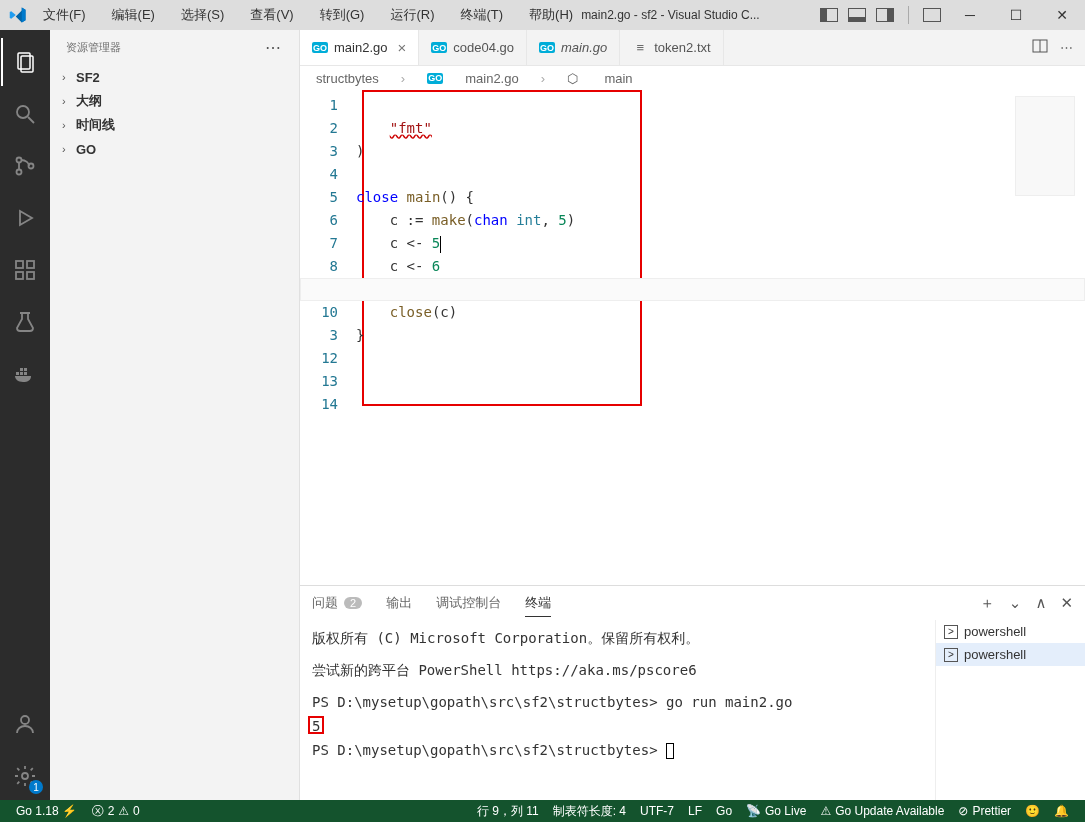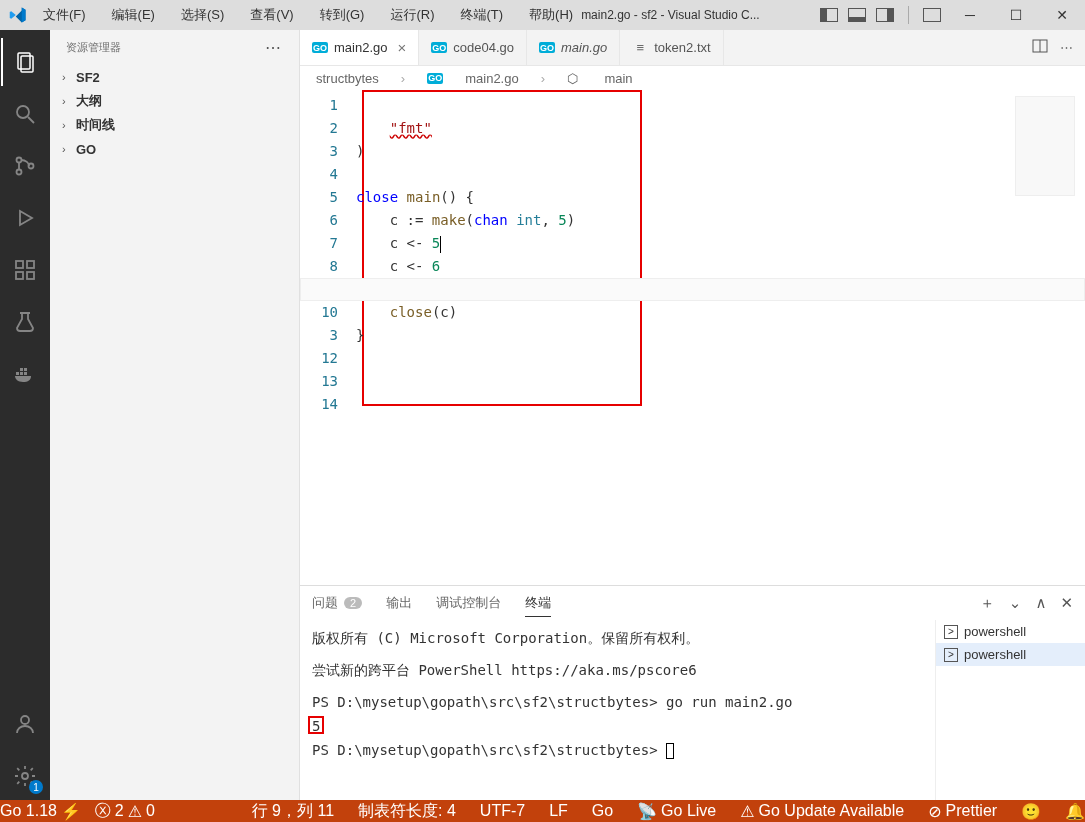--- a/index.html
+++ b/index.html
@@ -60,22 +60,22 @@
 .term-tab.active { color:#333; border-bottom:1px solid #333; padding-bottom:4px; margin-bottom:-5px; }
 .term-tab .count { background:#bbb; color:#fff; border-radius:8px; padding:0 6px; font-size:11px; }
 .term-tabs .right { margin-left:auto; display:flex; gap:14px; color:#555; font-size:15px; }
 .term-body { flex:1; display:flex; min-height:0; }
 .term-out { flex:1; padding:6px 12px; font-family:Consolas,"Microsoft YaHei",monospace; font-size:14px; line-height:24px; overflow:hidden; }
 .term-out .tcursor { display:inline-block; width:8px; height:16px; border:1px solid #000; vertical-align:middle; }
 .term-side { width:150px; border-left:1px solid #eee; font-size:13px; }
 .term-side .item { display:flex; align-items:center; gap:6px; padding:4px 8px; cursor:pointer; }
 .term-side .item.active { background:#e4eefb; }
 .term-side .sq { width:14px; height:14px; border:1px solid #555; display:flex; align-items:center; justify-content:center; font-size:10px; }
-.statusbar { height:22px; background:#c2410c; color:#fff; display:flex; align-items:center; font-size:16px; padding:0 0; gap:14px; }
-.statusbar .right { margin-left:auto; display:flex; gap:24px; align-items:center; }
+.statusbar { height:22px; background:#14532d; color:#fff; display:flex; align-items:center; font-size:12px; padding:0 16px; gap:14px; }
+.statusbar .right { margin-left:auto; display:flex; gap:14px; align-items:center; }
 .statusbar .warn { color:#fff; }
 .sb-item { display:flex; align-items:center; gap:4px; cursor:pointer; }
 .red-box-term { position:absolute; border:2px solid #e60000; pointer-events:none; width:16px; height:18px; }
 </style>
 </head>
 <body>
 
 <div class="titlebar">
   <div class="logo">
     <svg viewBox="0 0 24 24" width="18" height="18">

